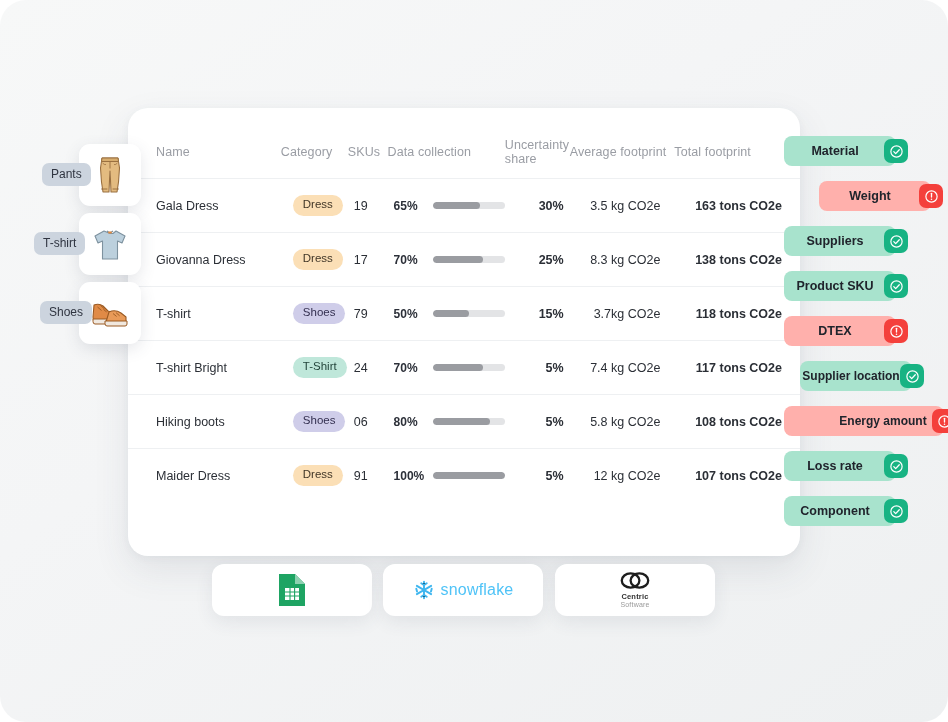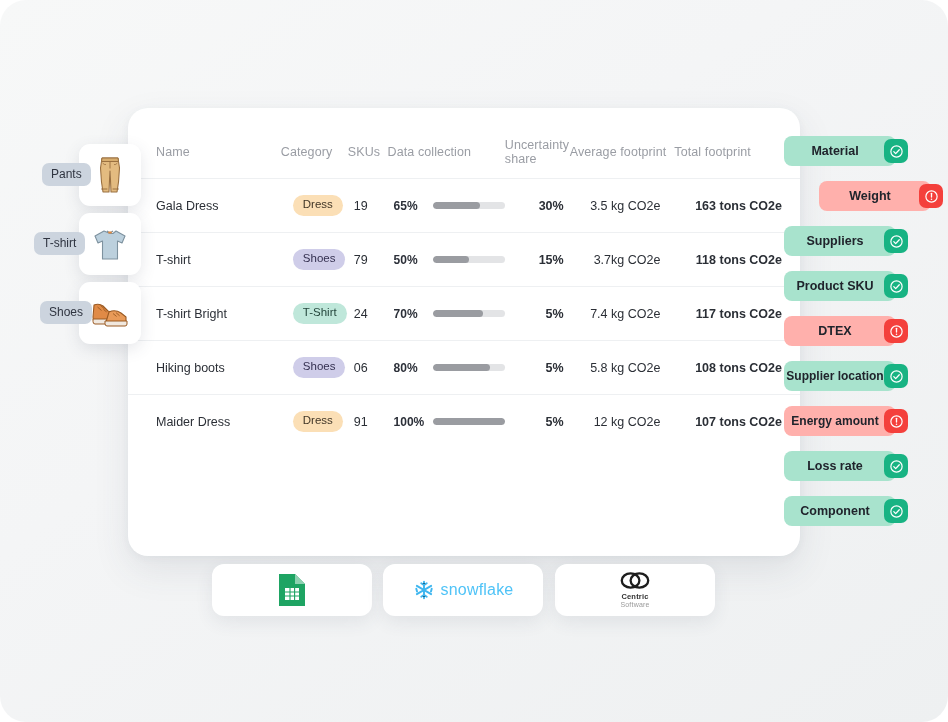--- a/index.html
+++ b/index.html
@@ -218,20 +218,36 @@
                 <span class="bar-bg">
                   <span class="bar-fg" style="width:65%"></span>
                 </span>
               </div>
             </td>
             <td class="c-unc">30%</td>
             <td class="c-avg">3.5 kg CO2e</td>
             <td class="c-total">163 tons CO2e</td>
           </tr>
           <tr>
+            <td class="c-name">Giovanna Dress</td>
+            <td class="c-cat"><span class="pill pill-dress">Dress</span></td>
+            <td class="c-sku">17</td>
+            <td class="c-data">
+              <div class="datawrap">
+                <span class="pct">70%</span>
+                <span class="bar-bg">
+                  <span class="bar-fg" style="width:70%"></span>
+                </span>
+              </div>
+            </td>
+            <td class="c-unc">25%</td>
+            <td class="c-avg">8.3 kg CO2e</td>
+            <td class="c-total">138 tons CO2e</td>
+          </tr>
+          <tr>
             <td class="c-name">T-shirt</td>
             <td class="c-cat"><span class="pill pill-shoes">Shoes</span></td>
             <td class="c-sku">79</td>
             <td class="c-data">
               <div class="datawrap">
                 <span class="pct">50%</span>
                 <span class="bar-bg">
                   <span class="bar-fg" style="width:50%"></span>
                 </span>
               </div>
@@ -365,30 +381,30 @@
       <div class="badge warn" style="top: 316px;">
         <span class="lbl">DTEX</span>
         <span class="badge-icon warn">
           <svg width="15" height="15" viewBox="0 0 20 20">
             <circle cx="10" cy="10" r="7.5" fill="none" stroke="#ffffff" stroke-width="1.6"></circle>
             <path d="M10 5.8 v5.0" stroke="#ffffff" stroke-width="1.8" stroke-linecap="round"></path>
             <circle cx="10" cy="13.7" r="1.05" fill="#ffffff"></circle>
           </svg>
         </span>
       </div>
-      <div class="badge ok wide" style="top: 361px;">
+      <div class="badge ok wide" style="top: 361px; margin-left: 16px;">
         <span class="lbl">Supplier location</span>
         <span class="badge-icon ok">
           <svg width="15" height="15" viewBox="0 0 20 20">
             <circle cx="10" cy="10" r="7.5" fill="none" stroke="#ffffff" stroke-width="1.6"></circle>
             <path d="M6.4 10.2 l2.5 2.6 l4.8 -5.2" fill="none" stroke="#ffffff" stroke-width="1.7" stroke-linecap="round" stroke-linejoin="round"></path>
           </svg>
         </span>
       </div>
-      <div class="badge warn wide" style="top: 406px;">
+      <div class="badge warn wide" style="top: 406px; padding-left: 48px;">
         <span class="lbl">Energy amount</span>
         <span class="badge-icon warn">
           <svg width="15" height="15" viewBox="0 0 20 20">
             <circle cx="10" cy="10" r="7.5" fill="none" stroke="#ffffff" stroke-width="1.6"></circle>
             <path d="M10 5.8 v5.0" stroke="#ffffff" stroke-width="1.8" stroke-linecap="round"></path>
             <circle cx="10" cy="13.7" r="1.05" fill="#ffffff"></circle>
           </svg>
         </span>
       </div>
       <div class="badge ok" style="top: 451px;">

